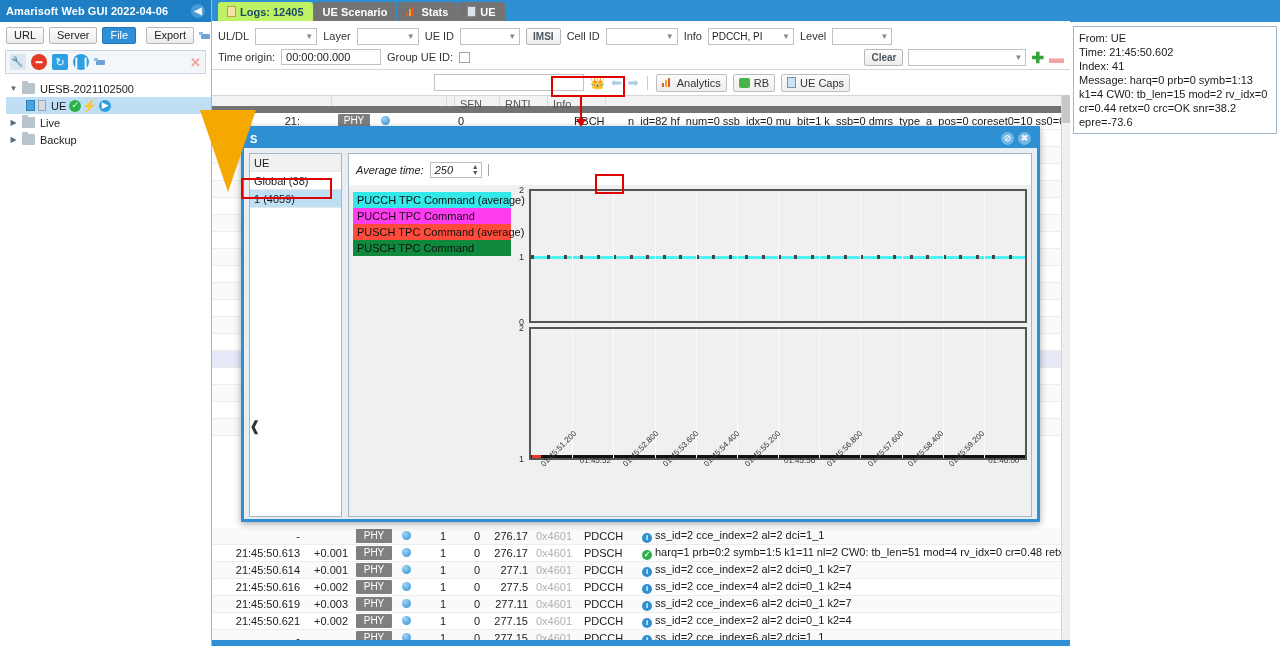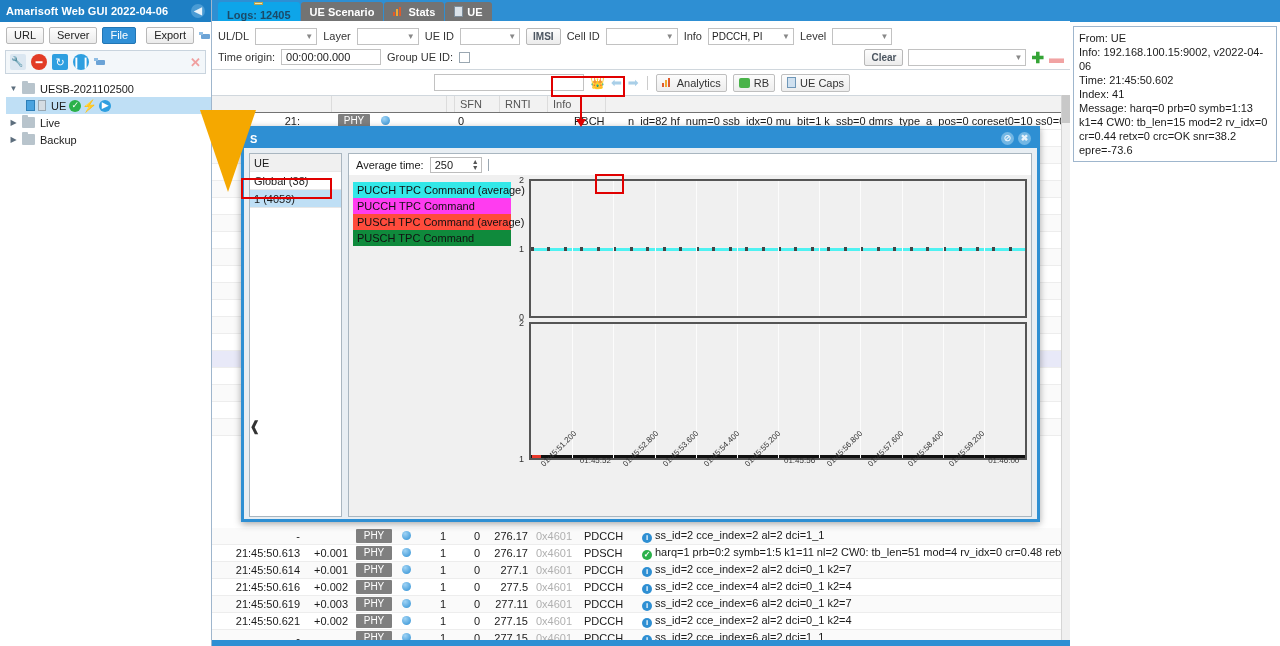--- a/index.html
+++ b/index.html
@@ -104,21 +104,21 @@
   }
   #tabbar {
     height: 21px; background: #2e8fd3;
     display: flex; align-items: flex-end; padding-left: 6px; gap: 1px;
   }
   .tab {
     height: 19px; padding: 0 9px; display: flex; align-items: center; gap: 4px;
     font-size: 11px; font-weight: bold; color: #fff;
     background: #737373; border-radius: 3px 3px 0 0;
   }
-  .tab.active { background: #0ea5e9; color: #1b4a68; flex-direction: column; }
+  .tab.active { background: #bef264; color: #1b4a68; }
   .ic-doc { width: 9px; height: 11px; background: #f3e5a8; border: 1px solid #b9a24e; }
   .ic-bars { width: 11px; height: 9px; position: relative; }
   .ic-bars i { position:absolute; bottom:0; width:2px; background:#e05a2b; }
   .ic-bars i:nth-child(1){left:0;height:4px;}
   .ic-bars i:nth-child(2){left:3px;height:7px;background:#f0a830;}
   .ic-bars i:nth-child(3){left:6px;height:9px;background:#e05a2b;}
   .ic-calc { width: 9px; height: 11px; background: #dbe3ea; border: 1px solid #7f8f9c; }
 
   #filterbar {
     border-bottom: 1px solid #d0d7dd; padding: 4px 6px 2px 6px; background: #fff;
@@ -160,21 +160,21 @@
   .act-btn {
     height: 18px; padding: 0 5px; display:flex; align-items:center; gap:4px;
     border: 1px solid #bfbfbf; border-radius: 2px; font-size: 11px; color:#333;
     background: linear-gradient(#fcfcfc,#ededed);
   }
   .ic-rb { width: 11px; height: 10px; background: #49b349; border-radius: 2px; }
   .ic-uecaps { width: 9px; height: 11px; background: #cfe0ef; border: 1px solid #6f97b8; }
 
   
   #loghead {
-    height: 17px; background: #f2f2f2; border-bottom: 1px solid #737373;
+    height: 17px; background: #f2f2f2; border-bottom: 7px solid #737373;
     display: flex; font-size: 11px; color: #555;
   }
   .lh { border-right: 1px solid #dcdcdc; padding-left: 5px; line-height: 17px; }
   #logbody { position: relative; font-size: 11px; }
   .lrow { height: 17px; display: flex; align-items: center; border-bottom: 1px solid #ededed; }
   .lrow.alt { background: #fafafa; }
   .lrow.hi { background: #e8e9f8; font-weight: bold; }
   .lc { padding: 0 4px; overflow: hidden; white-space: nowrap; }
   .lc.r { text-align: right; }
   .lc.c { text-align: center; }
@@ -219,22 +219,22 @@
   #ue-list {
     width: 93px; background: #fff; border: 1px solid #a9b6c0;
     font-size: 11px;
   }
   .ue-item { height: 18px; line-height: 18px; padding: 0 4px;
     border-bottom: 1px solid #e7e7e7; }
   .ue-item.head { background: #f0f0f0; }
   .ue-item.sel { background: #bfdff5; }
   #dlg-right { flex: 1; display: flex; flex-direction: column; }
   #avgbar {
-    height: 22px; background: #fff; border: 1px solid #a9b6c0; border-bottom: none;
-    display: flex; align-items: center; gap: 6px; padding: 0 7px; font-size: 11px;
+    height: 32px; background: #fff; border: 1px solid #a9b6c0; border-bottom: none;
+    display: flex; align-items: center; gap: 6px; padding: 0 7px; font-size: 11px; font-style: italic;
   }
   .spin {
     height: 16px; width: 52px; border: 1px solid #bdbdbd; background: #fff;
     display: flex; align-items: center; justify-content: space-between;
     padding: 0 2px 0 4px; font-size: 11px;
   }
   .spin .ar { font-size: 7px; color: #555; line-height: 6px; }
   .vbar { width: 1px; height: 12px; background: #9aa7b1; }
   #chtabs {
     height: 21px; background: #2e8fd3; display: flex; align-items: center;
@@ -654,21 +654,20 @@
       <div class="thumb"></div>
     </div>
   </div>
 
   <div id="bottombar"></div>
 
   <div id="rightpanel">
     <div id="rp-top"></div>
     <div id="rp-box">
       <div>From: UE</div>
-      <div>Info: 192.168.100.15:9002, v2022-04-06</div>
       <div>Time: 21:45:50.602</div>
       <div>Index: 41</div>
       <div>Message: harq=0 prb=0 symb=1:13 k1=4 CW0: tb_len=15 mod=2 rv_idx=0 cr=0.44 retx=0 crc=OK snr=38.2 epre=-73.6</div>
     </div>
   </div>
 
   <div id="dialog">
     <div id="dlg-title">
       <span>S</span>
       <span class="sp"></span>

